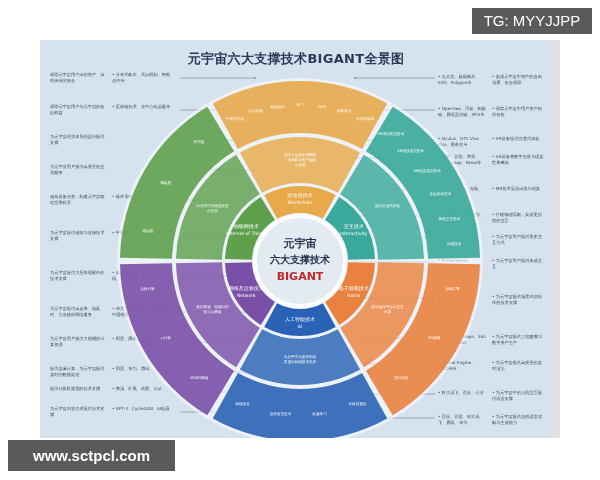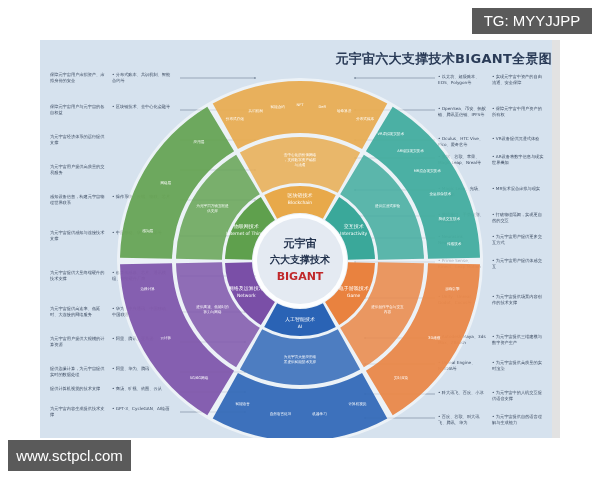--- a/index.html
+++ b/index.html
@@ -1,25 +1,25 @@
 <!DOCTYPE html>
 <html><head>
 <meta charset="utf-8">
 <style>
   html, body { margin:0; padding:0; }
   body { width:600px; height:480px; background:#ffffff; position:relative; overflow:hidden;
          font-family:"DejaVu Sans", sans-serif; }
   .poster { position:absolute; left:40px; top:40px; width:512px; height:398px; background:#d6e2ee; }
   .poster-edge { position:absolute; left:552px; top:40px; width:8px; height:398px; background:#e2e2e2; }
-  .poster-title { position:absolute; left:0; right:0; top:10px; text-align:right; font-weight:bold;
+  .poster-title { position:absolute; left:0; right:0; top:10px; text-align:center; font-weight:bold;
                   font-size:13px; color:#2a3b57; letter-spacing:0.3px; }
   .ann { position:absolute; font-size:4.2px; line-height:6px; color:#3b4a60; }
   .wm { position:absolute; background:#5a5a5a; color:#ffffff; font-family:"Liberation Sans", sans-serif; }
   .wm-tg { right:8px; top:8px; width:120px; height:26px; line-height:26px; font-size:15px; text-align:center; }
-  .wm-site { left:8px; top:440px; width:123px; height:31px; line-height:31px; font-size:15px; text-align:center; }
+  .wm-site { left:8px; top:440px; width:167px; height:31px; line-height:31px; font-size:15px; text-align:center;font-weight:bold; }
   svg text { font-family:"DejaVu Sans", sans-serif; }
 </style>
 </head>
 <body>
 
 <div class="poster">
   <div class="poster-title">元宇宙六大支撑技术BIGANT全景图</div>
 
   <div id="left-ann">
       <div class="ann" style="left: 10px; top: 32px; width: 56px;">保障元宇宙用户虚拟资产、虚拟身份的安全</div>

